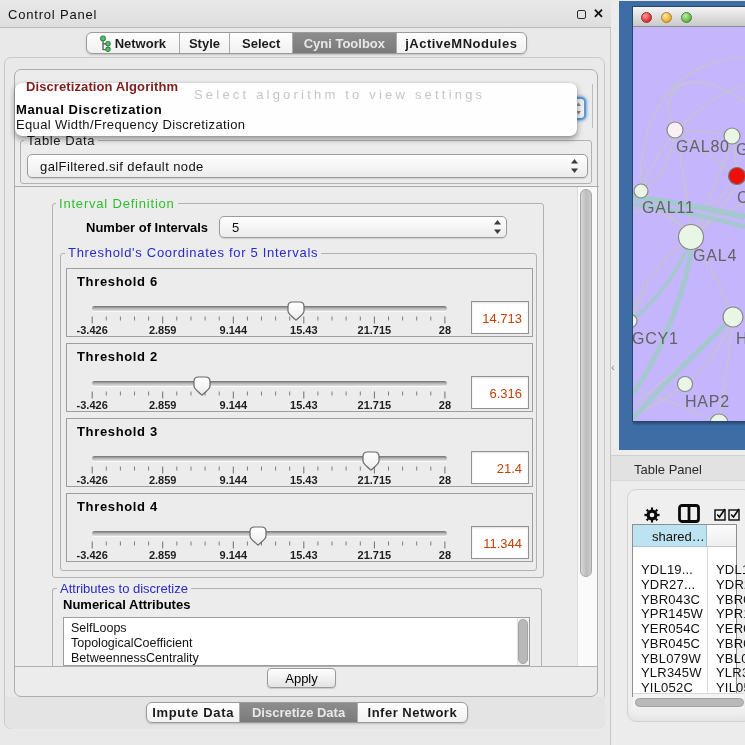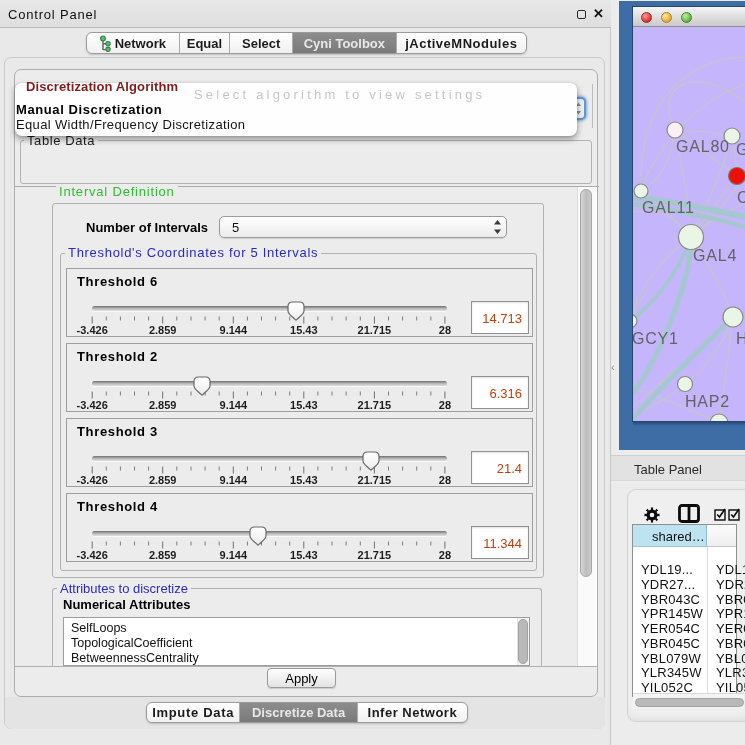--- a/index.html
+++ b/index.html
@@ -69,21 +69,21 @@
     <div class="s" style="width:92px"><svg width="11" height="17" viewBox="0 0 11 17" style="vertical-align:-4px;margin-right:4px">
             <g stroke="#5c5f6e" stroke-width="1.4" fill="none">
               <path d="M3,5 L3,15 M3,8.7 L7,8.7 M3,14.6 L7,14.6"></path>
             </g>
             <g stroke="#2b8c42" stroke-width="1.1">
               <circle cx="3" cy="3.4" r="2.4" fill="#63b573"></circle>
               <circle cx="8" cy="8.7" r="2.2" fill="#63b573"></circle>
               <circle cx="8" cy="14.3" r="2.2" fill="#63b573"></circle>
             </g>
           </svg>Network</div>
-    <div class="s" style="width:51px;line-height:21px">Equal</div>
+    <div class="s" style="width:51px;line-height:21px">Style</div>
     <div class="s" style="width:63px">Select</div>
     <div class="s sel" style="width:104px">Cyni Toolbox</div>
     <div class="s" style="width:131px;letter-spacing:.5px">jActiveMNodules</div>
   </div>
 
   <div class="abs" style="left:26px;top:79px;font-size:13px;font-weight:bold;color:#7f1d1d;letter-spacing:.1px;z-index:7">Discretization Algorithm</div>
   <div class="abs" style="left:592px;top:84px;height:44px;border-left:1px solid #bdbdbd;z-index:1"></div>
   <div class="abs" style="left:572px;top:97px;width:14px;height:23px;border:2px solid #5f97d3;border-radius:5px;box-shadow:0 0 3px 1px rgba(95,150,215,.8);z-index:2;background:#f0f0f0">
     <svg width="7" height="13" style="position:absolute;right:2px;top:3px">
           <path d="M3.5,0.5 L6,4 L1,4 Z" fill="#8a8a8a"></path>
@@ -92,29 +92,36 @@
   </div>
 
   <div id="popup">
     <div class="r1">Select algorithm to view settings</div>
     <div class="r2">Manual Discretization</div>
     <div class="r3">Equal Width/Frequency Discretization</div>
   </div>
 
   <div class="grp" style="left:20px;top:140px;width:572px;height:44px"></div>
   <div class="gtitle" style="left:24px;top:133px;color:#1c1c1c;letter-spacing:.6px">Table Data</div>
+  <div class="combo" style="left:27px;top:154px;width:561px;height:24px">
+    <span class="ct" style="letter-spacing:.4px">galFiltered.sif default node</span>
+    <svg class="updn" width="9" height="16" style="right:8px">
+          <path d="M4.5,1 L8,5.5 L1,5.5 Z" fill="#3a3a3a"></path>
+          <path d="M4.5,15 L8,10.5 L1,10.5 Z" fill="#3a3a3a"></path>
+        </svg>
+  </div>
 
   <div class="abs" style="left:14px;top:186px;width:585px;border-top:1px solid #ababab"></div>
   <div class="abs" style="left:15px;top:666px;width:582px;border-top:1px solid #b0b0b0"></div>
 
   <div class="abs" style="left:577px;top:187px;width:20px;height:479px;background:#fafafa;border-left:1px solid #dcdcdc"></div>
   <div class="abs" style="left:580px;top:189px;width:12px;height:388px;background:linear-gradient(90deg,#d6d6d6,#bdbdbd 55%,#cccccc);border:1px solid #a6a6a6;border-radius:7px"></div>
 
   <div class="grp" style="left:52px;top:203px;width:492px;height:375px"></div>
-  <div class="gtitle" style="left:56px;top:184px;color:#2fbe2f;letter-spacing:.8px">Interval Definition</div>
+  <div class="gtitle" style="left:56px;top:196px;color:#2fbe2f;letter-spacing:.8px">Interval Definition</div>
   <div class="abs" style="left:86px;top:220px;font-size:13px;font-weight:bold;color:#000">Number of Intervals</div>
   <div class="combo" style="left:219px;top:216px;width:288px;height:22px">
     <span class="ct">5</span>
     <svg class="updn" width="9" height="16" style="right:4px">
           <path d="M4.5,1 L8,5.5 L1,5.5 Z" fill="#3a3a3a"></path>
           <path d="M4.5,15 L8,10.5 L1,10.5 Z" fill="#3a3a3a"></path>
         </svg>
   </div>
 
   <div class="grp" style="left:60px;top:253px;width:477px;height:318px"></div>

